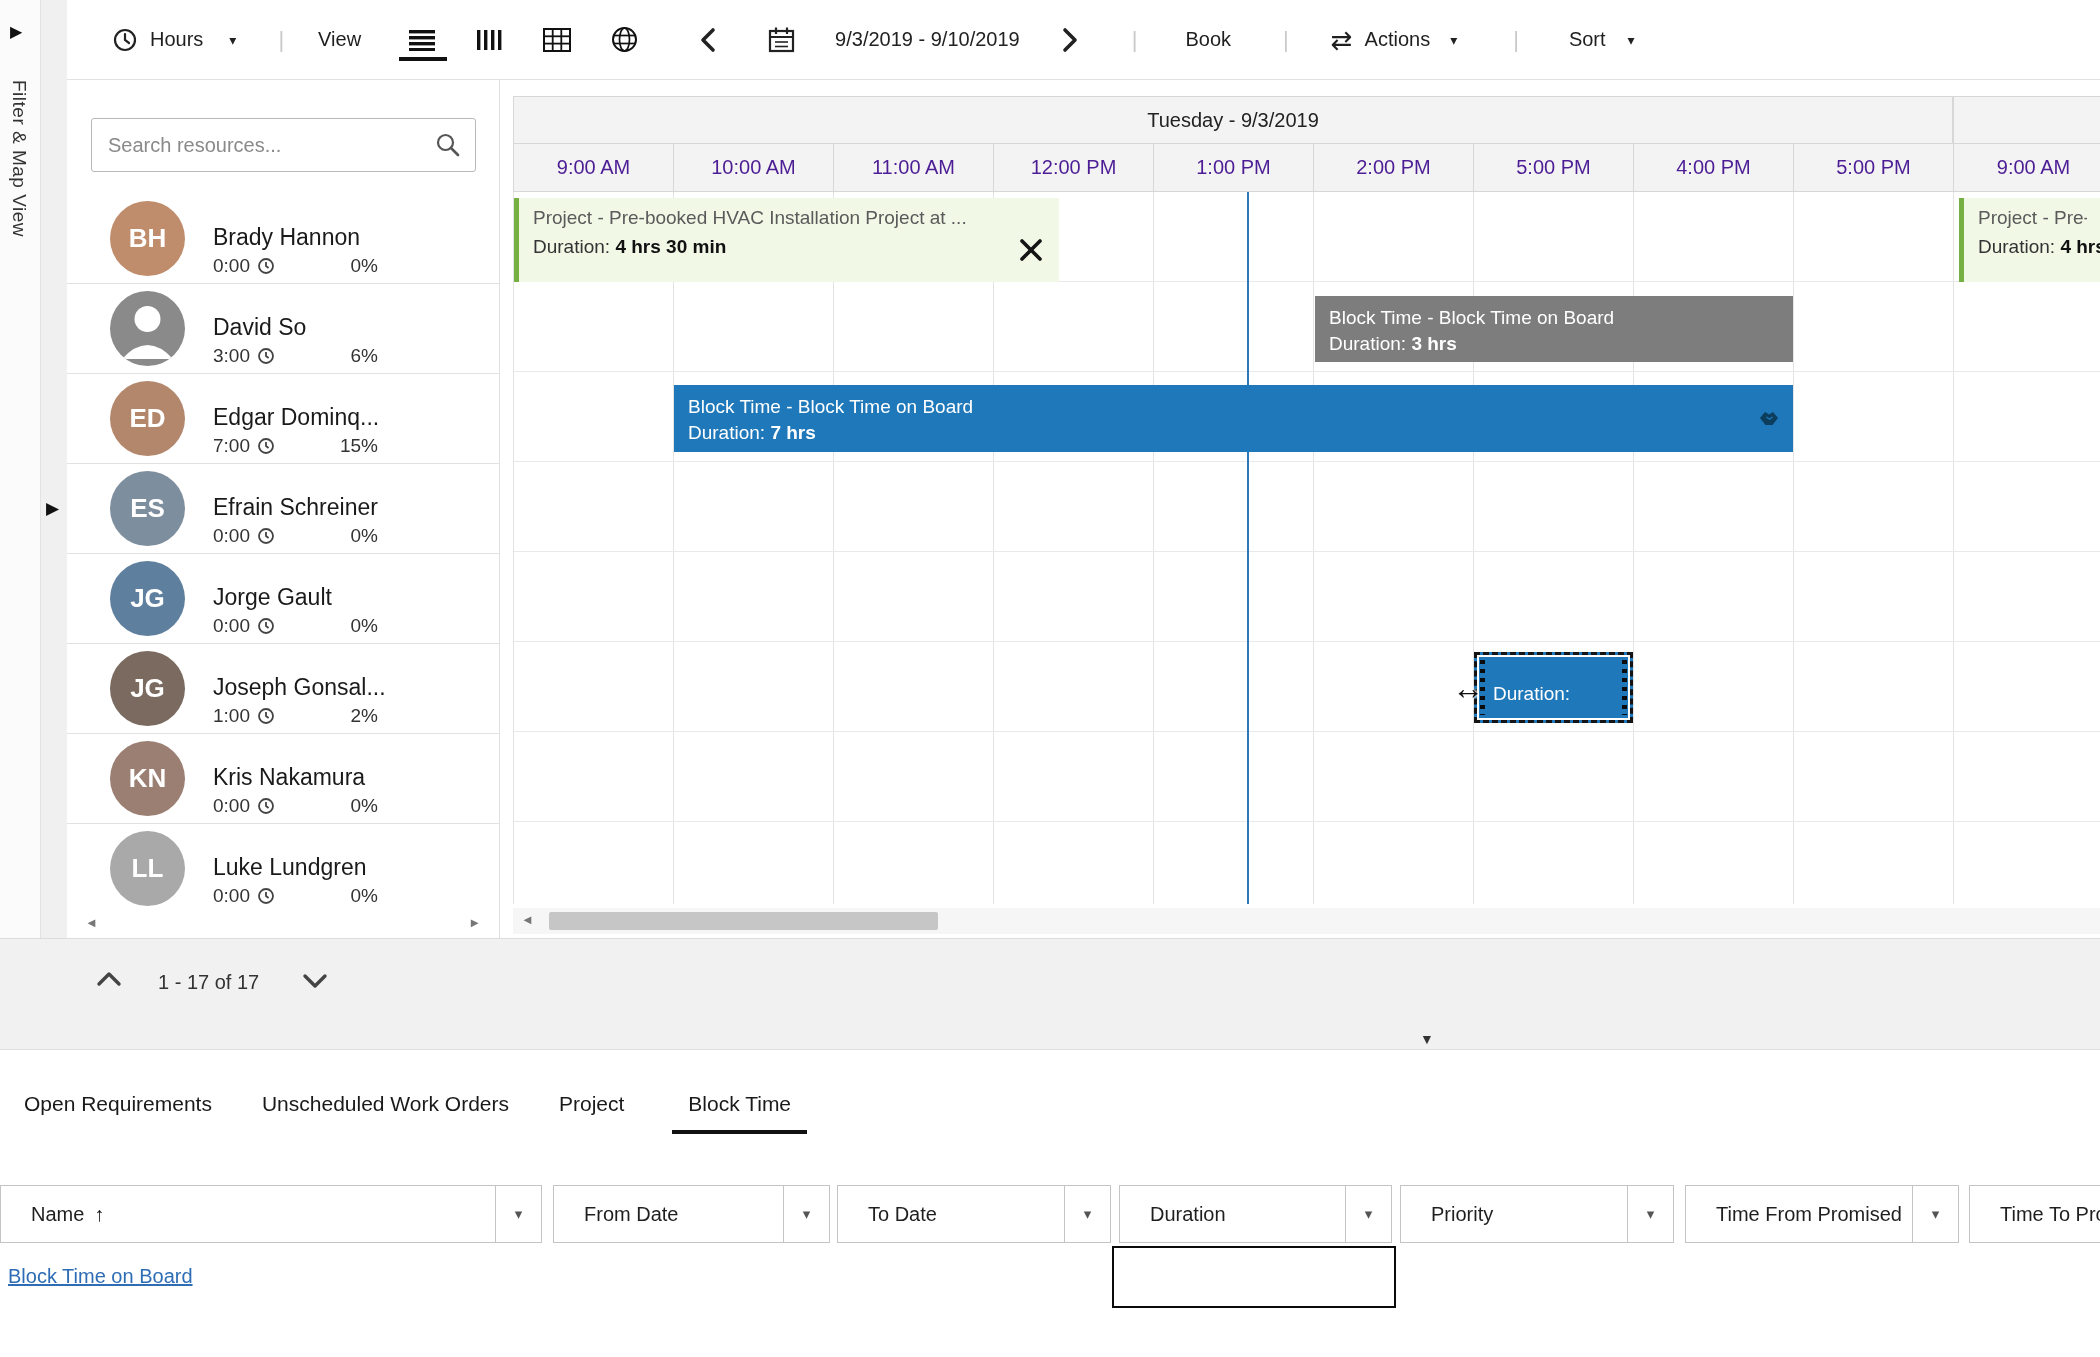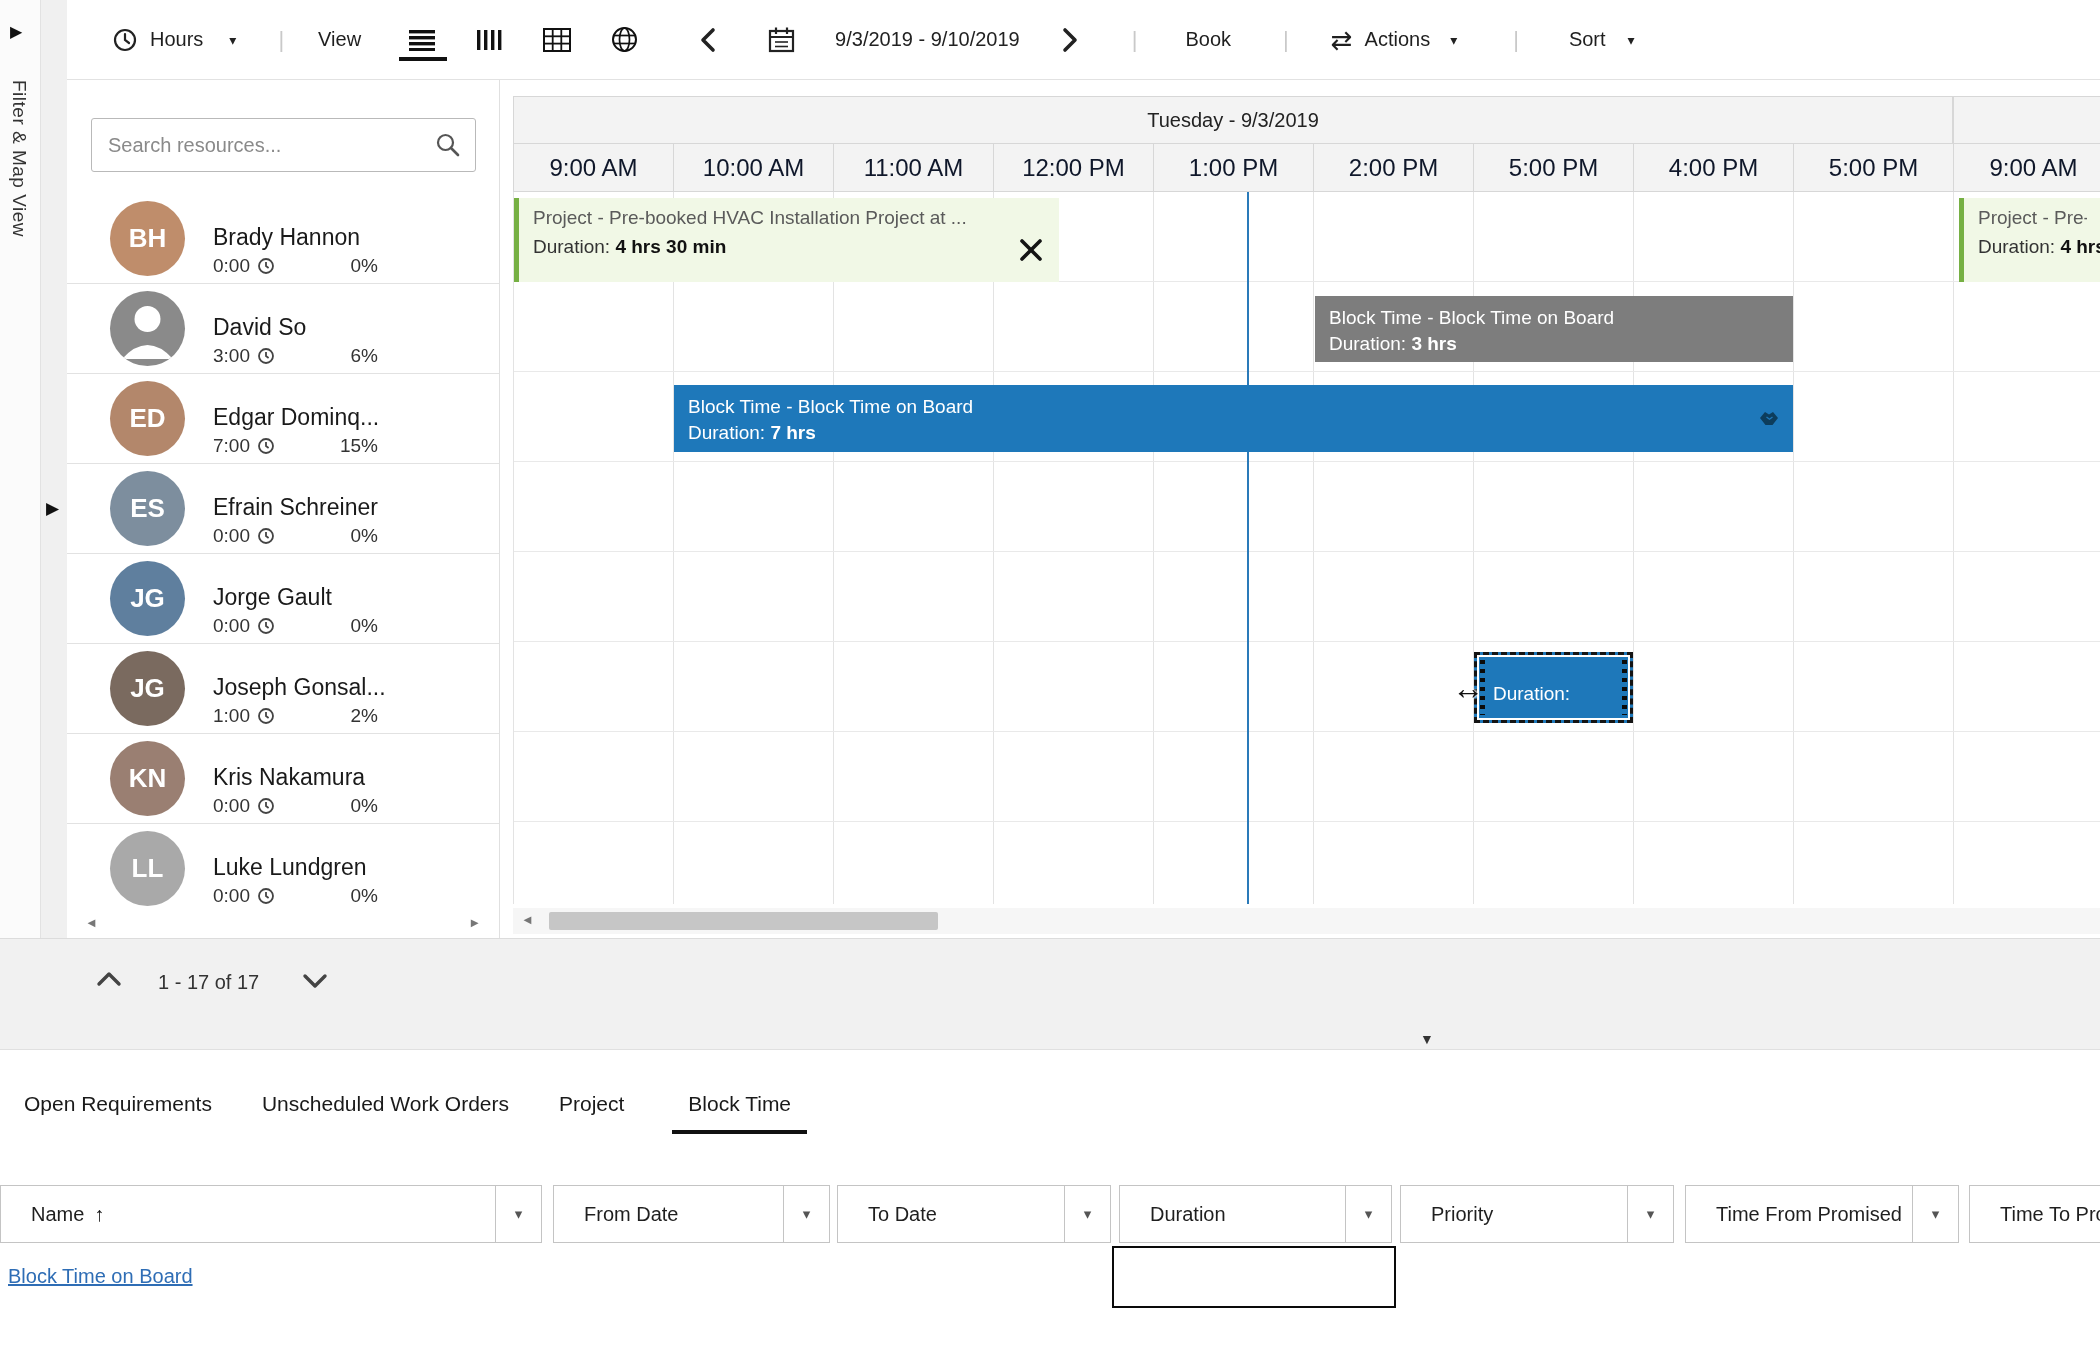--- a/index.html
+++ b/index.html
@@ -43,21 +43,21 @@
   .res-scroll{position:absolute;left:0;bottom:0;right:0;height:27px;}
   .res-scroll .sl{position:absolute;left:18px;top:4px;font-size:13px;color:#777;cursor:pointer;}
   .res-scroll .sr{position:absolute;right:18px;top:4px;font-size:13px;color:#777;cursor:pointer;}
 
   
   .day-strip{position:absolute;left:513px;top:96px;right:0;height:47px;background:#f3f3f3;border-top:1px solid #d7d7d7;box-sizing:border-box;}
   .day-cell{position:absolute;top:0;height:100%;border-left:1px solid #d7d7d7;border-right:1px solid #d7d7d7;
             display:flex;align-items:center;justify-content:center;font-size:20px;color:#222;box-sizing:border-box;}
   .time-strip{position:absolute;left:513px;top:143px;right:0;height:49px;background:#f3f3f3;border-top:1px solid #d7d7d7;border-bottom:1px solid #d7d7d7;box-sizing:border-box;}
   .tcell{position:absolute;top:0;height:100%;width:160px;border-left:1px solid #d7d7d7;display:flex;align-items:center;justify-content:center;
-         font-size:24px;color:#0f172a;box-sizing:border-box;}
+         font-size:20px;color:#4c1d95;box-sizing:border-box;}
   .grid{position:absolute;left:513px;top:192px;right:0;height:712px;overflow:hidden;border-left:1px solid #e3e3e3;box-sizing:border-box;
         background-image:repeating-linear-gradient(to right,transparent 0,transparent 159px,#e3e3e3 159px,#e3e3e3 160px);}
   .grow{height:90px;border-bottom:1px solid #e9e9e9;box-sizing:border-box;}
   .timeline{position:absolute;left:733px;top:0;width:2px;height:712px;background:var(--timeline,#2a7ab9);}
 
   .bar{position:absolute;box-sizing:border-box;cursor:pointer;}
   .bar-green{background:var(--green_bg,#f1f8e6);border-left:5px solid var(--green_border,#76b043);padding:9px 14px;overflow:hidden;}
   .bar-green .l1{font-size:19px;color:#5a5a5a;white-space:nowrap;overflow:hidden;}
   .bar-green .l2{font-size:19px;color:#333;margin-top:7px;white-space:nowrap;}
   .bar-green .l2 b{color:#111;}

